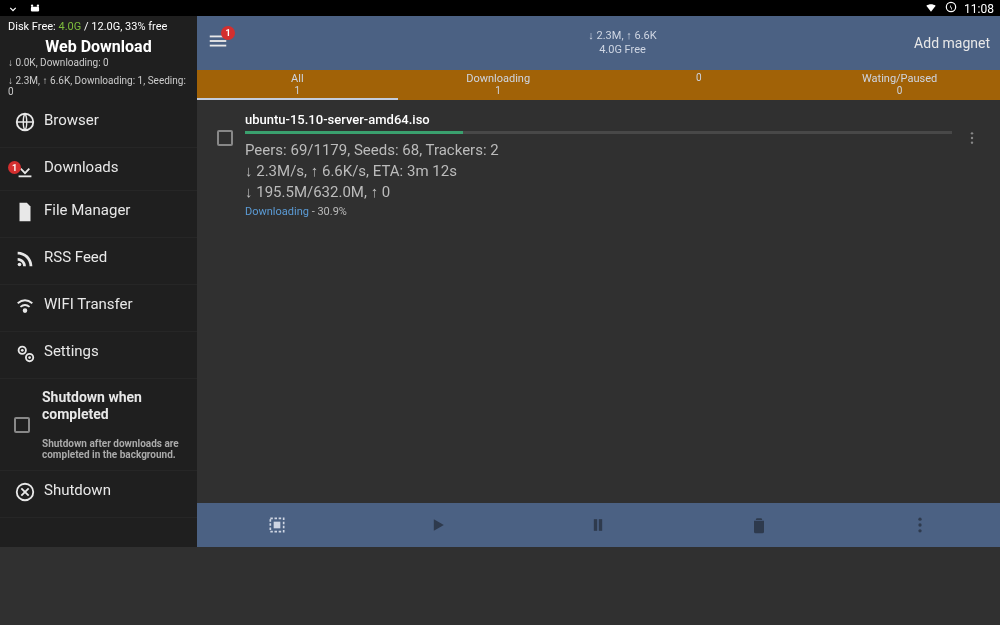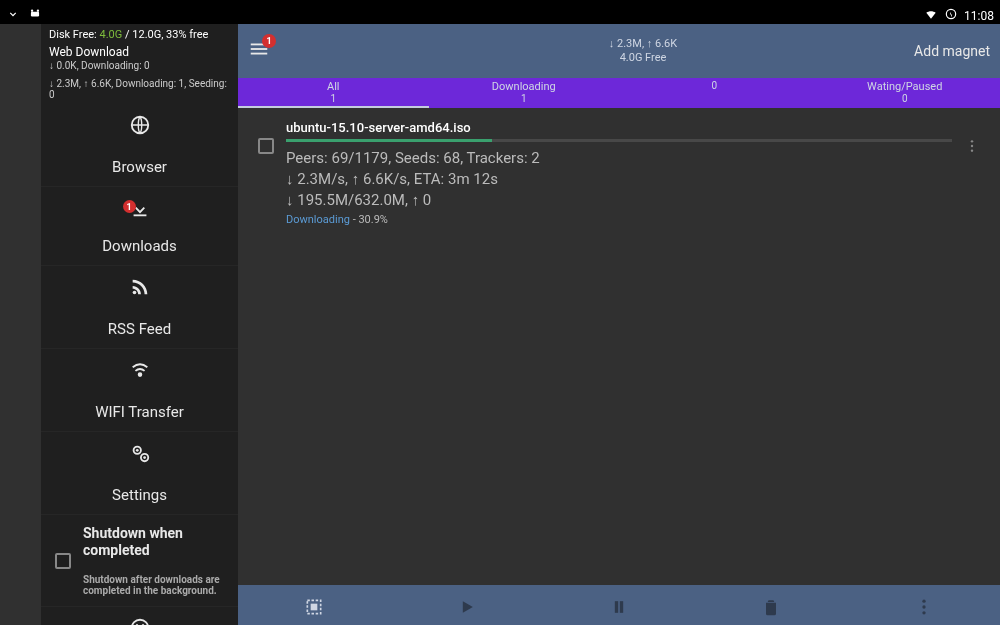--- a/index.html
+++ b/index.html
@@ -1,53 +1,53 @@
 <!DOCTYPE html>
 <html><head>
 <meta charset="utf-8">
 <style>
 * { margin: 0; padding: 0; box-sizing: border-box; font-family: Roboto, Arial, sans-serif; }
 body { width: 1000px; height: 625px; background: #303030; overflow: hidden; }
 
 
-.status-bar { height: 24px; background: #000; display: flex; align-items: flex-end; padding: 0 6px; justify-content: space-between; }
+.status-bar { height: 16px; background: #000; display: flex; align-items: flex-start; padding: 0 6px; justify-content: space-between; }
 .status-left { display: flex; gap: 8px; align-items: center; }
 .status-right { display: flex; gap: 6px; align-items: center; color: #fff; font-size: 12px; }
 .status-bar svg { width: 14px; height: 14px; }
 
 
-.app { display: flex; height: 605px; padding-left: 41px; }
+.app { display: flex; height: 531px; }
 .sidebar { width: 197px; background: #1f1f1f; display: flex; flex-direction: column; }
 .disk-free { font-size: 11px; color: #fff; padding: 4px 8px 2px; }
 .disk-free .free { color: #7dbb3c; }
 .side-section { padding: 2px 8px 4px; color: #fff; }
-.side-title { font-size: 12px; font-weight: normal; }
+.side-title { font-size: 16px; font-weight: bold; text-align: center; }
 .side-sub { font-size: 10px; color: #ccc; margin-top: 1px; }
 
-.nav-item { display: flex; align-items: center; gap: 18px; padding: 10px 14px; color: #e8e8e8; font-size: 15px; cursor: pointer; border-bottom: 1px solid #262626; flex-direction: column; }
+.nav-item { display: flex; gap: 8px; padding: 10px 14px; color: #e8e8e8; font-size: 15px; cursor: pointer; border-bottom: 1px solid #262626; }
 .nav-item svg { width: 22px; height: 22px; flex-shrink: 0; }
 .nav-icon-wrap { position: relative; width: 22px; height: 22px; }
 .badge-sm { position: absolute; left: -6px; top: 3px; background: #d32f2f; color: #fff; border-radius: 50%; width: 13px; height: 13px; font-size: 9px; display: flex; align-items: center; justify-content: center; font-weight: bold; }
 
 .shutdown-opt { display: flex; gap: 12px; padding: 10px 14px; border-bottom: 1px solid #262626; align-items: center; font-weight: bold; }
 .shutdown-cb { width: 16px; height: 16px; border: 2px solid #888; border-radius: 2px; margin-top: 2px; flex-shrink: 0; }
 .shutdown-txt { color: #e8e8e8; }
 .shutdown-txt .t1 { font-size: 14px; line-height: 1.2; }
 .shutdown-txt .t2 { font-size: 10px; color: #aaa; margin-top: 15px; }
 
 
 .content { flex: 1; display: flex; flex-direction: column; background: #303030; }
 .topbar { height: 54px; background: #4b6183; display: flex; align-items: center; padding: 0 10px; position: relative; }
 .menu-btn { position: relative; cursor: pointer; }
 .menu-btn svg { width: 22px; height: 22px; }
 .menu-badge { position: absolute; top: -4px; right: -6px; background: #d32f2f; color: #fff; border-radius: 50%; width: 14px; height: 14px; font-size: 9px; display: flex; align-items: center; justify-content: center; font-weight: bold; }
 .top-center { position: absolute; left: 50%; transform: translateX(-50%); text-align: center; color: #cfd6e3; font-size: 11px; line-height: 1.3; margin-left: 24px; }
 .add-magnet { margin-left: auto; color: #e8e8e8; font-size: 14px; cursor: pointer; text-align: center; }
 
-.tabs { height: 30px; background: #6d28d9; display: flex; }
+.tabs { height: 30px; background: #a16207; display: flex; }
 .tab { flex: 1; text-align: center; color: #cfd6e3; font-size: 11px; padding-top: 2px; cursor: pointer; position: relative; }
 .tab .cnt { font-size: 10px; }
 .tab.active::after { content: ''; position: absolute; bottom: 0; left: 0; right: 0; height: 2px; background: #c3ccdd; }
 
 .torrent-list { flex: 1; overflow: auto; padding: 12px 20px; }
 .torrent { display: flex; gap: 12px; align-items: flex-start; }
 .t-check { width: 16px; height: 16px; border: 2px solid #888; border-radius: 2px; margin-top: 18px; flex-shrink: 0; cursor: pointer; }
 .t-body { flex: 1; }
 .t-name { color: #fff; font-size: 13px; font-weight: 500; padding-bottom: 4px; }
 .t-progress { height: 3px; background: #484848; margin-bottom: 6px; position: relative; }
@@ -113,20 +113,26 @@
     </div>
     <div class="nav-item">
       <div class="nav-icon-wrap">
         <span class="badge-sm">1</span>
         <span><svg viewBox="0 0 24 24" fill="#e8e8e8">
               <path d="M12 3v12l-4-4-1.4 1.4L12 18l5.4-5.6L16 11l-4 4V3z"></path>
               <rect x="5" y="19" width="14" height="2"></rect>
             </svg></span>
       </div>
       <span>Downloads</span>
+    </div>
+    <div class="nav-item">
+      <span><svg viewBox="0 0 24 24" fill="#e8e8e8">
+            <path d="M6 2h8l4 4v16H6z"></path>
+          </svg></span>
+      <span>File Manager</span>
     </div>
     <div class="nav-item">
       <span><svg viewBox="0 0 24 24" fill="#e8e8e8">
             <circle cx="6" cy="18" r="2"></circle>
             <path d="M4 11c5 0 9 4 9 9h-3c0-3.3-2.7-6-6-6zM4 4c8.8 0 16 7.2 16 16h-3c0-7.2-5.8-13-13-13z"></path>
           </svg></span>
       <span>RSS Feed</span>
     </div>
     <div class="nav-item">
       <span><svg viewBox="0 0 24 24" fill="none" stroke="#e8e8e8" stroke-width="2">

